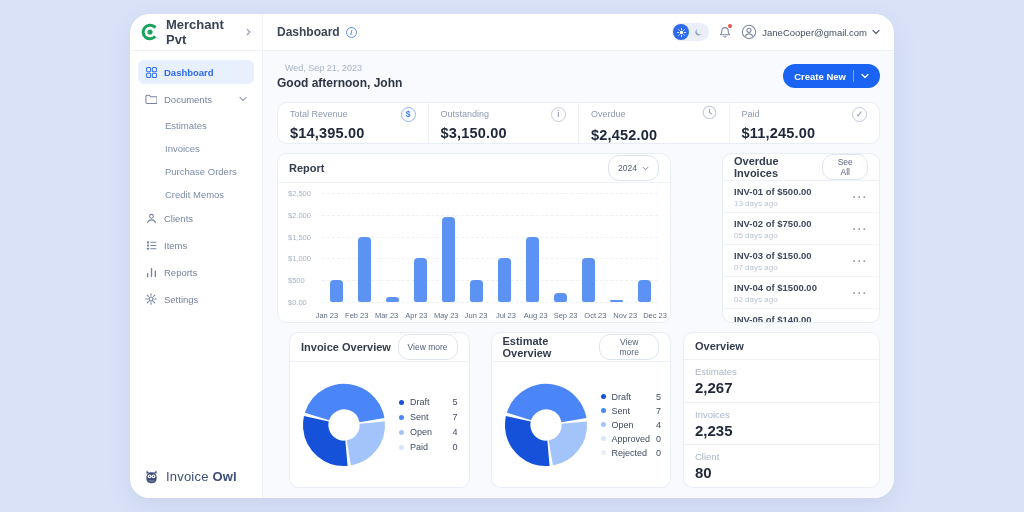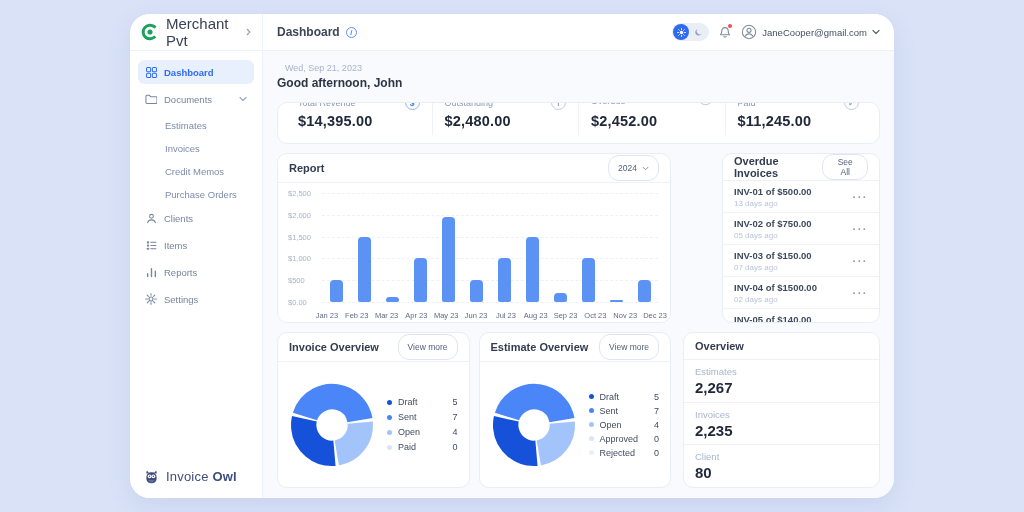--- a/index.html
+++ b/index.html
@@ -6,21 +6,21 @@
   html,body { width:1024px; height:512px; font-family:"Liberation Sans", sans-serif; }
   body { background:#d9e2f7; position:relative; overflow:hidden; }
 
   .app { position:absolute; left:130px; top:14px; width:764px; height:484px;
          background:#fff; border-radius:20px; overflow:hidden; display:flex;
          box-shadow:0 8px 24px rgba(70,90,160,.10); }
 
   
   .sidebar { width:133px; background:#fff; border-right:1px solid #edf1f8; display:flex; flex-direction:column; position:relative; }
   .side-logo { height:37px; flex:0 0 37px; display:flex; align-items:center; gap:6px; padding:0 10px; border-bottom:1px solid #edf1f8; }
-  .ws-name { font-size:15px; font-weight:400; color:#3a4254; flex:1; }
+  .ws-name { font-size:13px; font-weight:700; color:#3a4254; flex:1; }
   .nav { padding:9px 8px; flex:1; overflow:hidden; }
   .nav-row { height:24px; display:flex; align-items:center; gap:7px; padding:0 7px; border-radius:6px;
              color:#76839f; font-size:9.5px; margin-bottom:3px; cursor:pointer; }
   .nav-row.active { background:#e9f0fd; color:#2e6bf2; font-weight:700; }
   .nav-ic { width:12px; display:flex; align-items:center; justify-content:center; }
   .nav-label { flex:1; white-space:nowrap; }
   .nav-caret { color:#9aa6bf; display:flex; }
   .nav-sub { height:22px; display:flex; align-items:center; padding-left:27px; font-size:9.5px; color:#7d8baa; cursor:pointer; margin-bottom:1px; }
   .brand { position:absolute; left:13px; bottom:13px; display:flex; align-items:center; gap:6px; }
   .brand-text { font-size:13px; color:#3e4e7c; letter-spacing:.2px; }
@@ -59,21 +59,21 @@
 
   
   .card { background:#fff; border:1px solid #e9edf6; border-radius:10px; overflow:hidden; }
   .card-head { height:29px; display:flex; align-items:center; justify-content:space-between;
                padding:0 11px; border-bottom:1px solid #eef1f8; }
   .card-title { font-size:11px; font-weight:700; color:#333c4f; }
   .pill-btn { border:1px solid #dfe5f0; background:#fff; border-radius:11px; height:18px; padding:12px 9px;
               font-size:8.5px; color:#556079; display:flex; align-items:center; gap:5px; font-family:inherit; cursor:pointer; }
 
   
-  .stats { grid-column:1 / 3; display:flex; align-items:flex-end; padding:8px; }
+  .stats { grid-column:1 / 3; display:flex; align-items:center; padding:0; }
   .stat-cell { flex:1; padding:7px 12px 6px; }
   .stat-cell + .stat-cell { border-left:1px solid #eef1f8; }
   .stat-top { display:flex; align-items:center; justify-content:space-between; }
   .stat-label { font-size:9px; color:#8d99b2; }
   .ic-circle { width:15px; height:15px; border-radius:50%; border:1.1px solid #c2cbdc; color:#99a5bb;
                font-size:8.5px; font-weight:700; display:flex; align-items:center; justify-content:center; }
   .ic-blue { border-color:#8fb4f7; color:#3d7ef5; }
   .stat-value { font-size:14.5px; font-weight:700; color:#20283a; margin-top:3px; letter-spacing:.2px; }
 
   
@@ -92,21 +92,21 @@
   
   .overdue-card { grid-column:2; grid-row:3; display:flex; flex-direction:column;margin-left:39px; }
   .od-row { display:flex; align-items:center; justify-content:space-between; padding:5px 11px 4px; border-bottom:1px solid #f0f3f9; flex:1; }
   .od-row:last-child { border-bottom:none; }
   .od-label { font-size:9.5px; font-weight:700; color:#3f4a60; }
   .od-ago { font-size:8px; color:#b9c3d7; margin-top:2px; }
   .od-dots { color:#8b97ad; font-size:11px; font-weight:700; letter-spacing:1.5px; cursor:pointer; }
 
   
   .bottom-left { grid-column:1; grid-row:4; display:flex; gap:9px; min-height:0; }
-  .ov-card { flex:1; display:flex; flex-direction:column; }
+  .ov-card { flex:1; display:flex; flex-direction:column;margin-left:12px; }
   .ov-body { flex:1; display:flex; align-items:center; padding:6px 11px; }
   .donut { flex:0 0 auto; }
   .legend { flex:1; display:flex; flex-direction:column; justify-content:center; gap:5px; padding-left:12px; }
   .lg-row { display:flex; align-items:center; gap:6px; }
   .lg-dot { width:5px; height:5px; border-radius:50%; flex:0 0 auto; }
   .lg-label { flex:1; font-size:9px; color:#414b61; }
   .lg-val { font-size:9px; color:#414b61; }
 
   
   .overview-card { grid-column:2; grid-row:4; display:flex; flex-direction:column; }
@@ -162,24 +162,24 @@
             </svg>
           </span>
         </div>
         <div class="nav-sub">
           <span>Estimates</span>
         </div>
         <div class="nav-sub">
           <span>Invoices</span>
         </div>
         <div class="nav-sub">
+          <span>Purchase Orders</span>
+        </div>
+        <div class="nav-sub">
           <span>Credit Memos</span>
-        </div>
-        <div class="nav-sub">
-          <span>Purchase Orders</span>
         </div>
         <div class="nav-row">
           <span class="nav-ic">
             <svg width="11" height="11" viewBox="0 0 12 12">
               <circle cx="6" cy="3.6" r="2.1" fill="none" stroke="currentColor" stroke-width="1.1"></circle>
               <path d="M1.8 10.6c.5-2 2.2-3.1 4.2-3.1s3.7 1.1 4.2 3.1" fill="none" stroke="currentColor" stroke-width="1.1" stroke-linecap="round"></path>
             </svg>
           </span>
           <span class="nav-label">Clients</span>
         </div>
@@ -277,36 +277,43 @@
       </div>
     </div>
 
     <div class="content">
 
       <div class="greeting">
         <div>
           <div class="greet-date">Wed, Sep 21, 2023</div>
           <div class="greet-msg">Good afternoon, John</div>
         </div>
+        <button class="create-btn">
+          <span>Create New</span>
+          <span class="create-div"></span>
+          <svg width="8" height="6" viewBox="0 0 8 6">
+              <path d="M1 1.5l3 3 3-3" fill="none" stroke="#fff" stroke-width="1.2" stroke-linecap="round" stroke-linejoin="round"></path>
+            </svg>
+        </button>
       </div>
 
       <div class="card stats" id="stats">
           <div class="stat-cell">
             <div class="stat-top">
               <span class="stat-label">Total Revenue</span>
               <span class="ic-circle ic-blue">$</span>
             </div>
             <div class="stat-value">$14,395.00</div>
           </div>
           <div class="stat-cell">
             <div class="stat-top">
               <span class="stat-label">Outstanding</span>
               <span class="ic-circle">i</span>
             </div>
-            <div class="stat-value">$2,480.00</div>
+            <div class="stat-value">$3,150.00</div>
           </div>
           <div class="stat-cell">
             <div class="stat-top">
               <span class="stat-label">Overdue</span>
               <span><svg width="15" height="15" viewBox="0 0 16 16">
                   <circle cx="8" cy="8" r="6.7" fill="none" stroke="#c2cbdc" stroke-width="1.2"></circle>
                   <path d="M8 4.6V8l2.3 1.6" fill="none" stroke="#99a5bb" stroke-width="1.2" stroke-linecap="round"></path>
                 </svg></span>
             </div>
             <div class="stat-value">$2,452.00</div>

